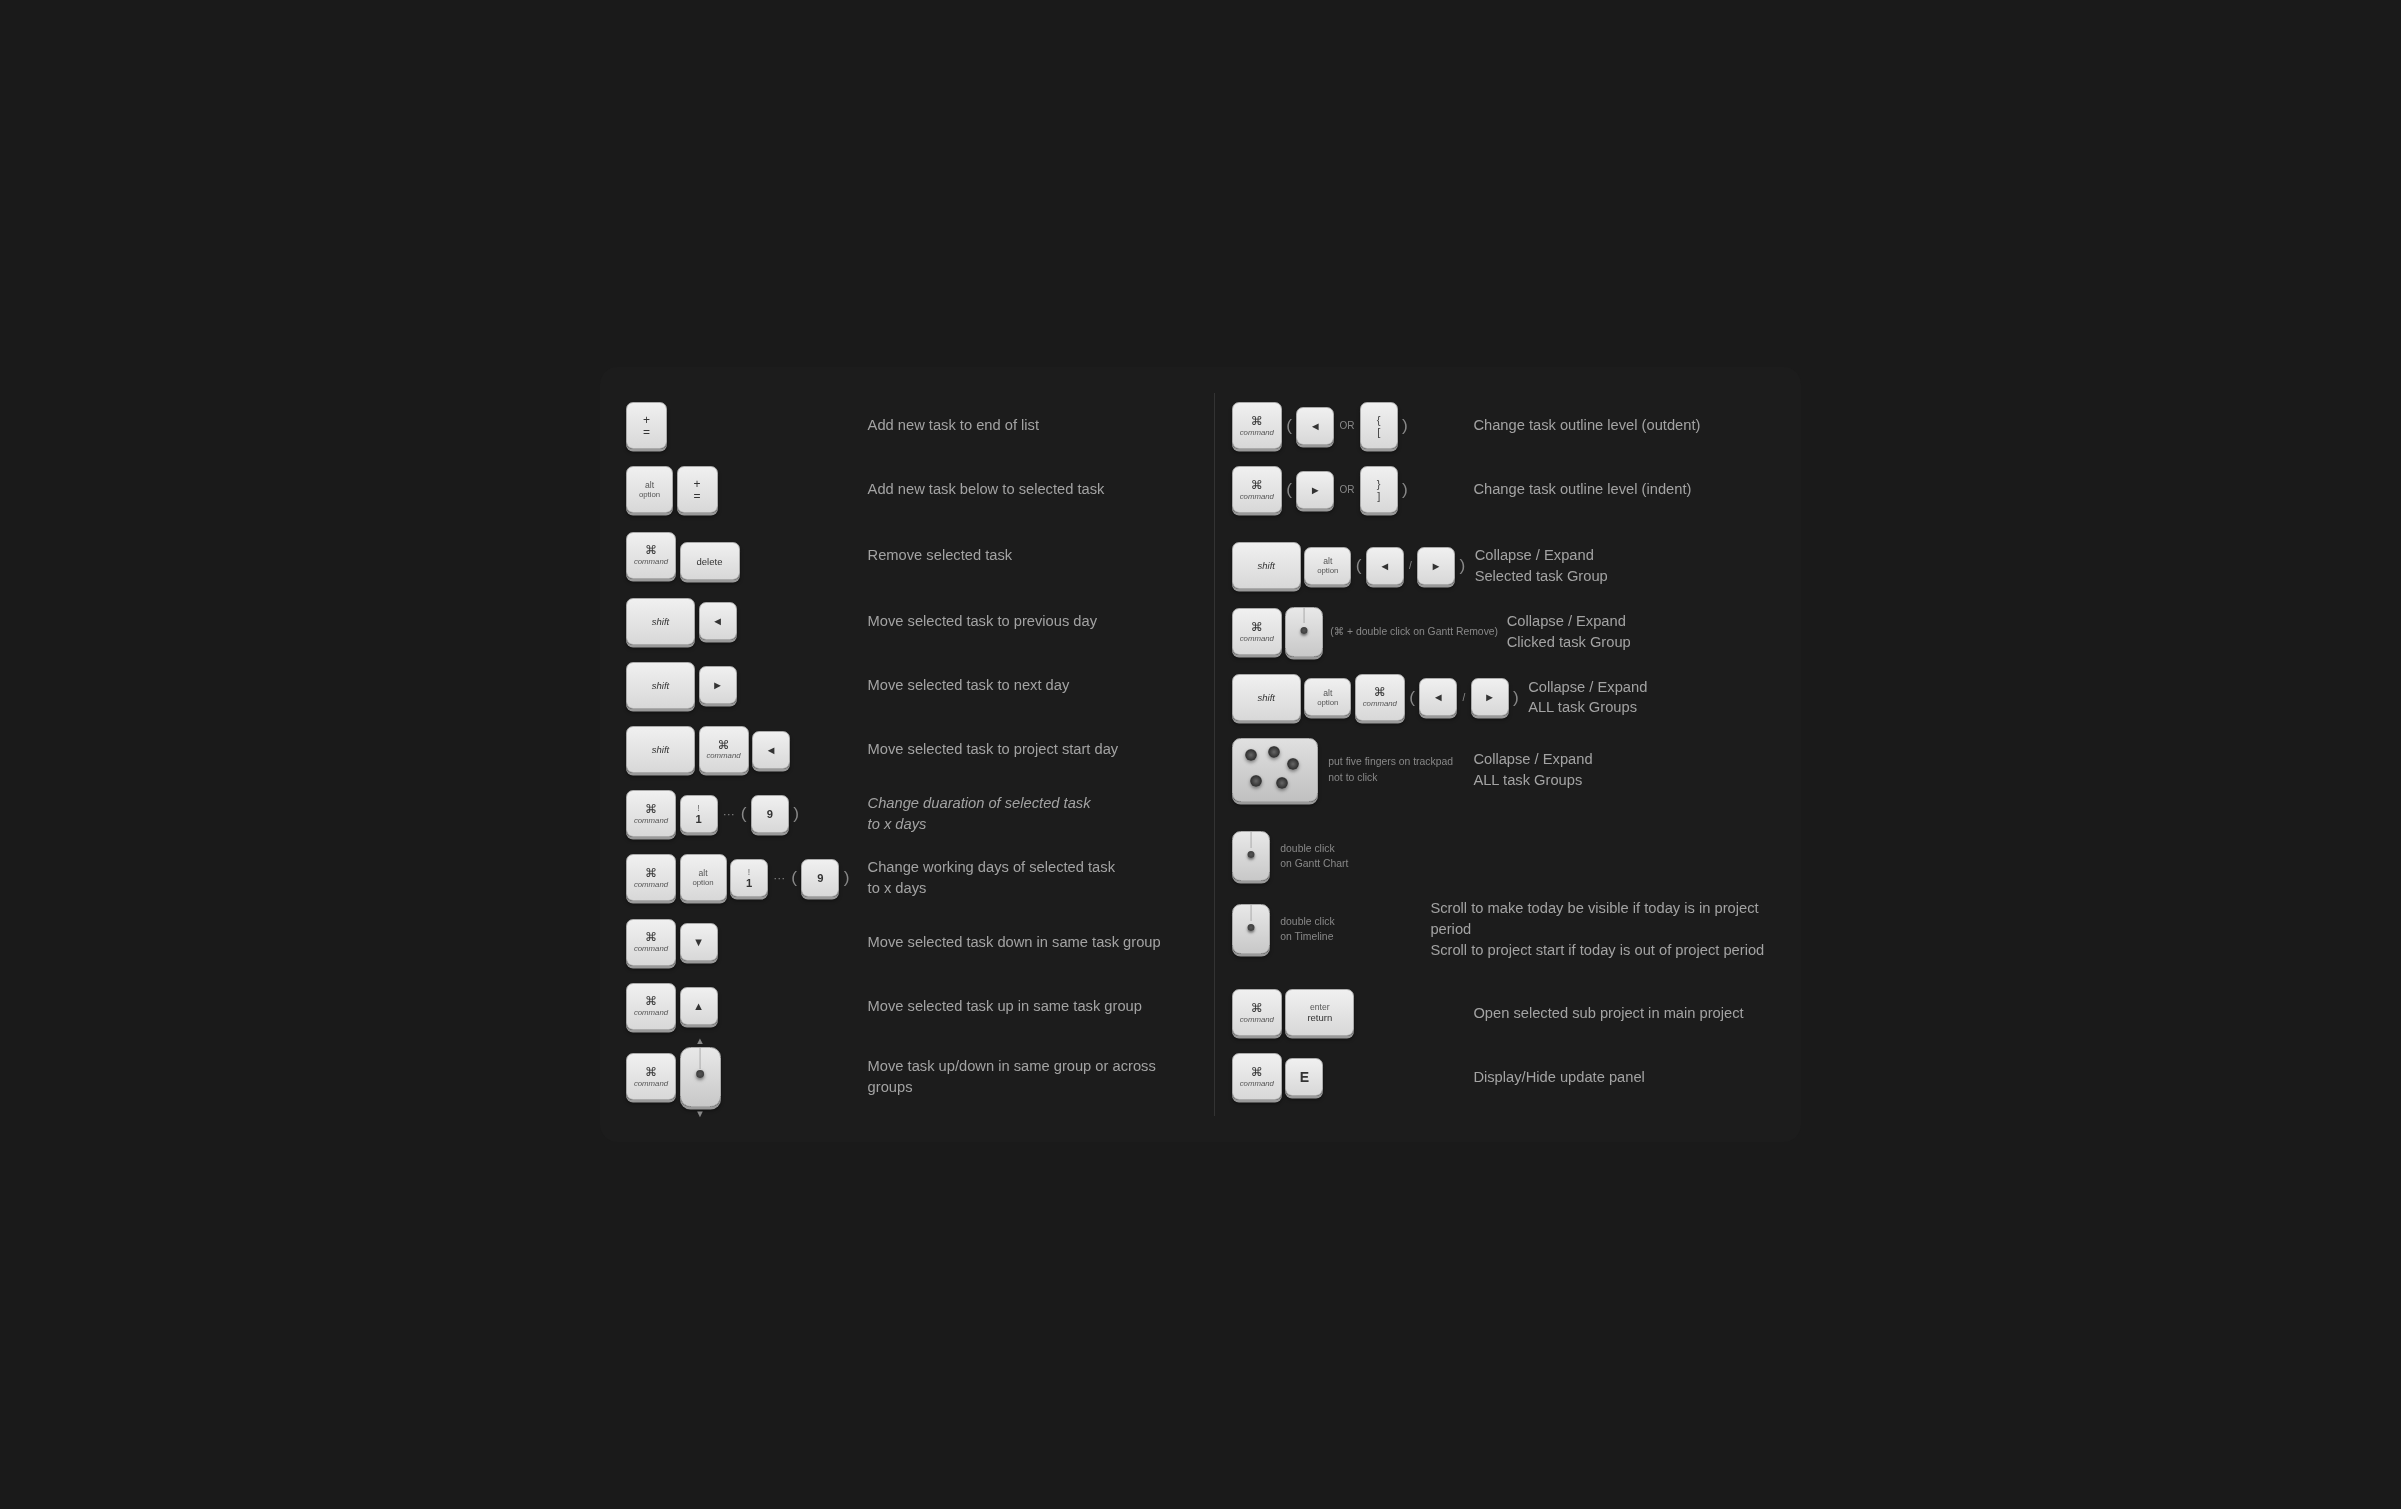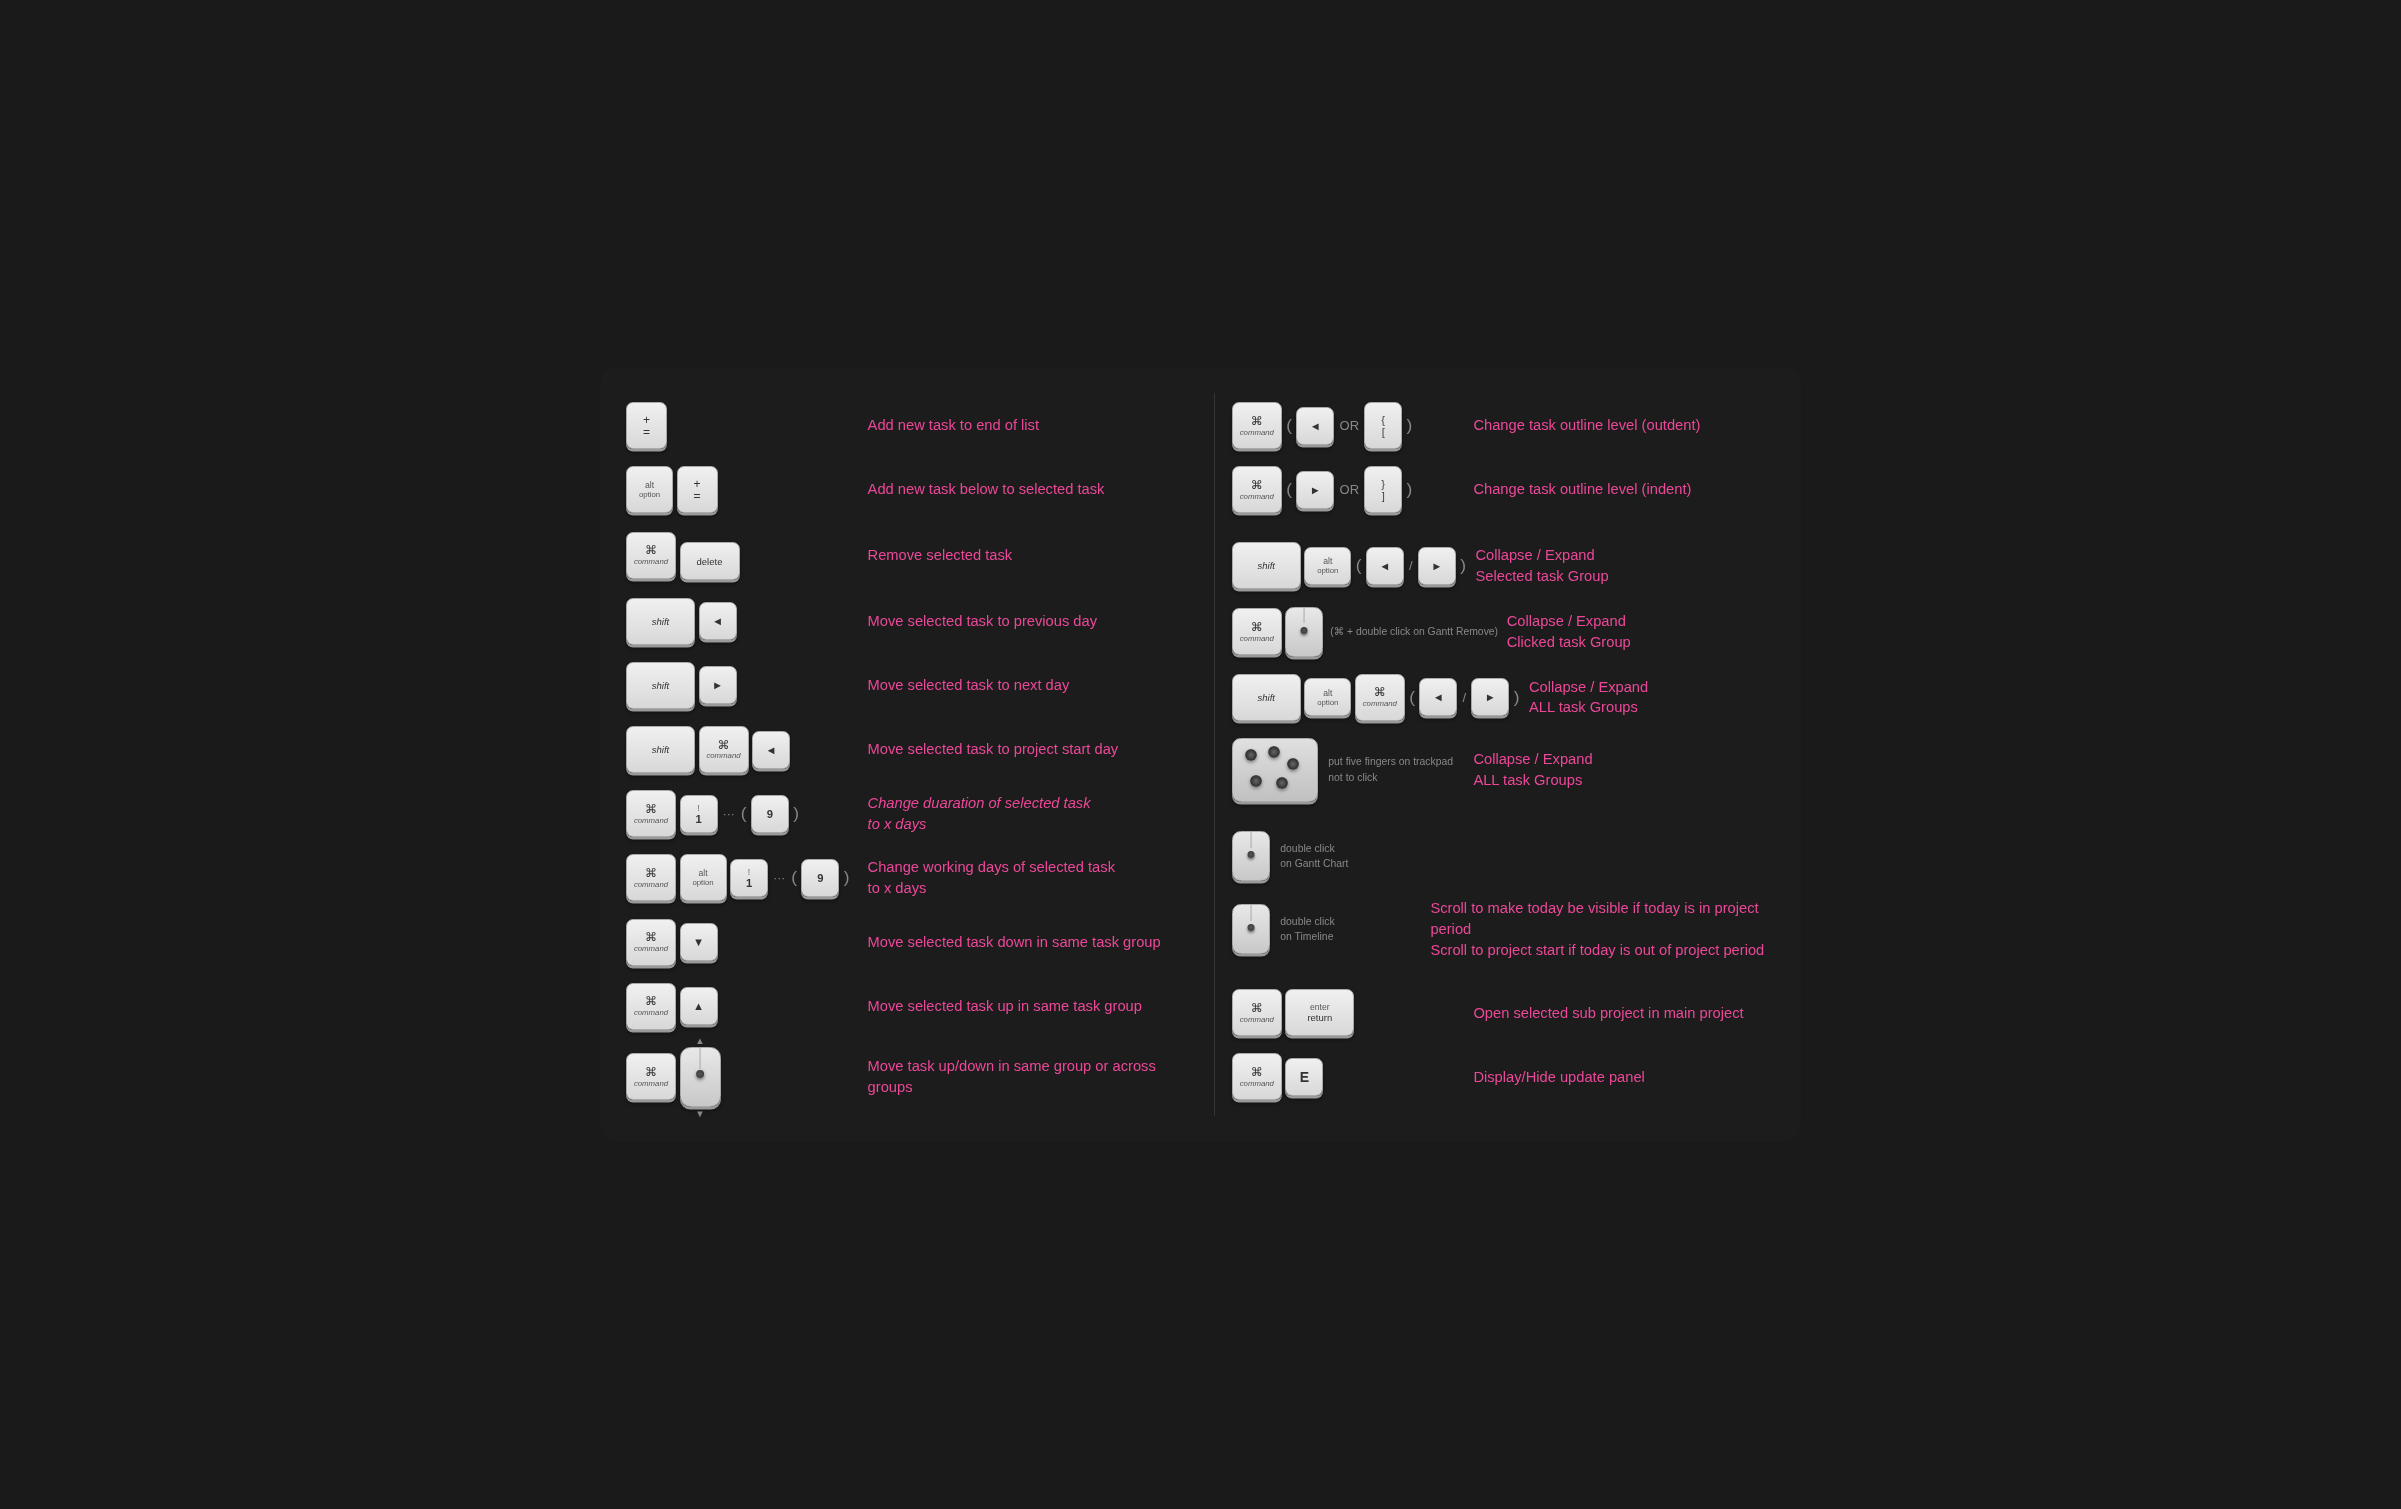--- a/index.html
+++ b/index.html
@@ -35,21 +35,21 @@
     .keys-area {
       display: flex;
       align-items: center;
       min-width: 233px;
       flex-shrink: 0;
       gap: 3.5px;
       flex-wrap: wrap;
     }
 
     .description {
-      color: #ec4899;
+      color: #a3a3a3;
       font-size: 14.7px;
       line-height: 1.4;
       flex: 1;
       padding-left: 8.6px;
     }
 
     
     .key {
       background: linear-gradient(180deg, #f0f0f0 0%, #d8d8d8 100%);
       border: 0.9px solid #aaa;
@@ -94,21 +94,21 @@
       margin-top: 0.9px;
       font-style: italic;
     }
 
     .key.cmd .symbol {
       font-size: 12px;
     }
 
     .operator {
       color: #888;
-      font-size: 13px;
+      font-size: 10px;
       padding: 0 1.7px;
     }
 
     .paren {
       color: #888;
       font-size: 17.3px;
       padding: 0 0.9px;
     }
 
     .dots {

